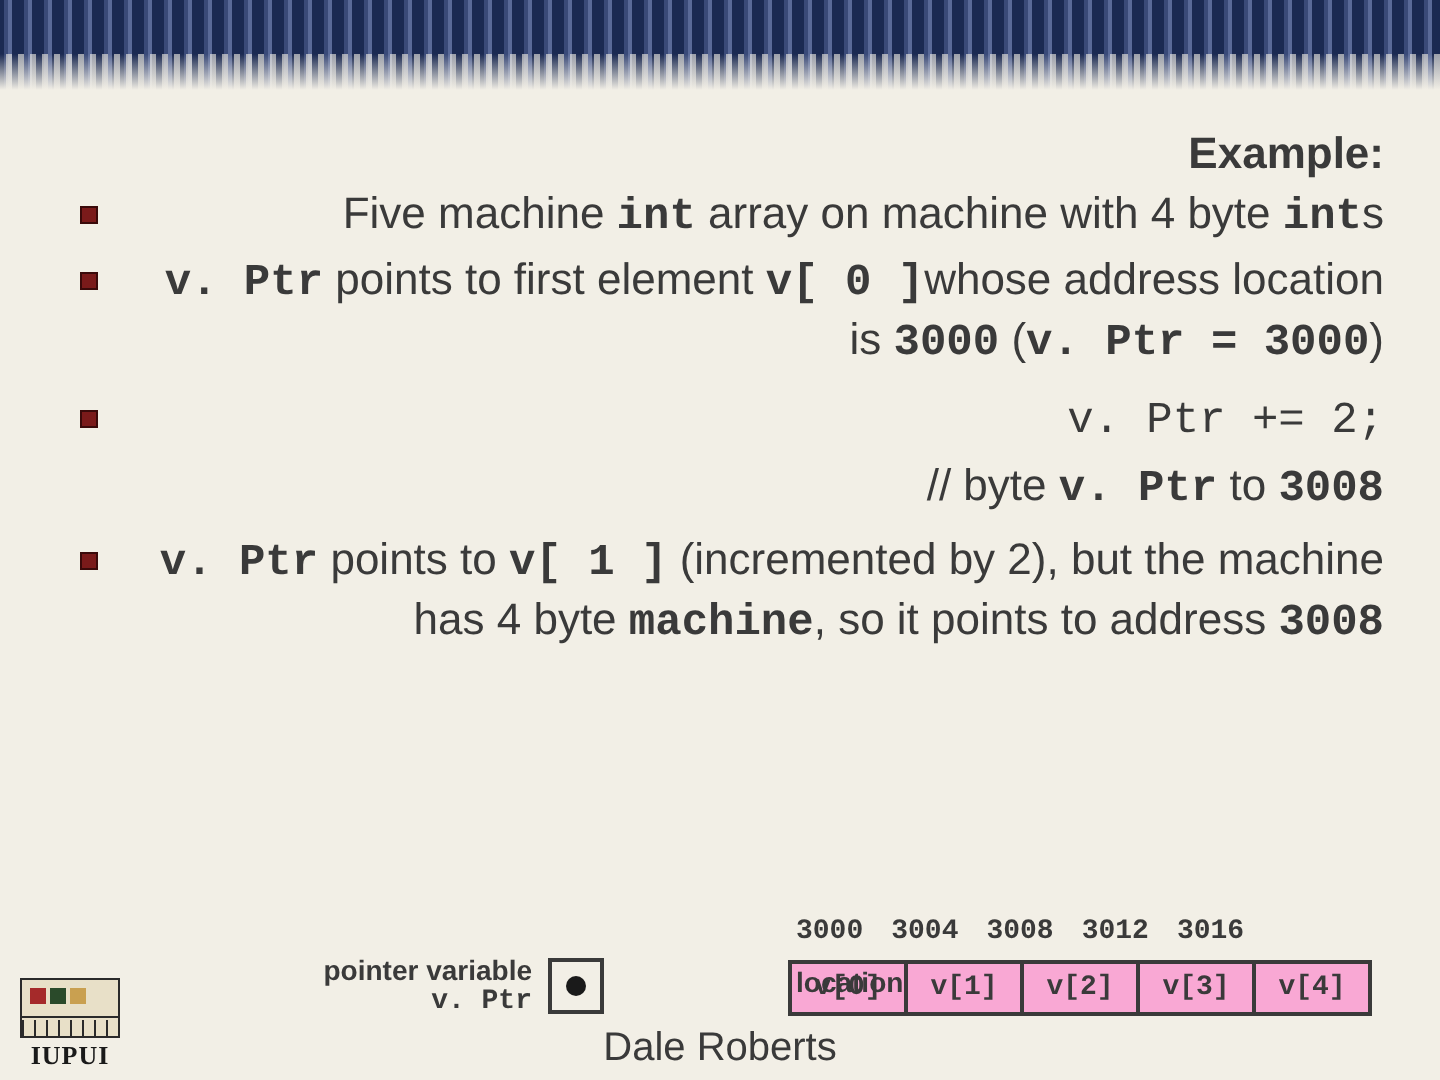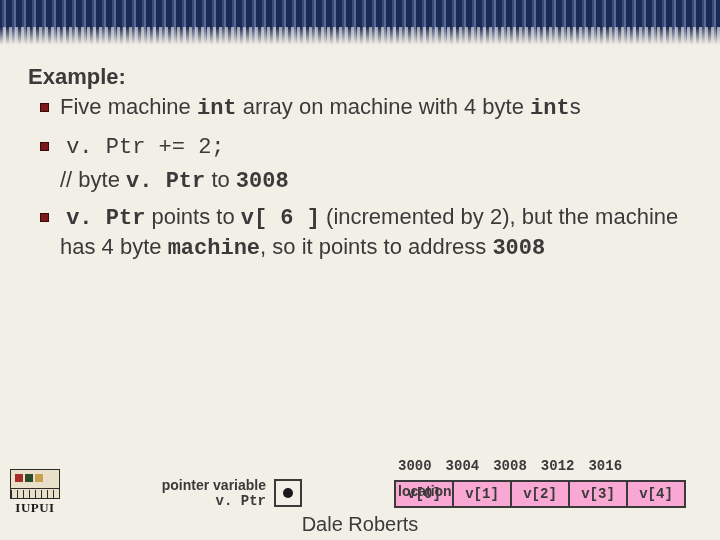--- a/index.html
+++ b/index.html
@@ -27,23 +27,24 @@
     content: "";
     position: absolute;
     left: 0; right: 0; bottom: 0;
     height: 18px;
     background: repeating-linear-gradient(90deg,
       rgba(242,239,230,0) 0px, rgba(242,239,230,0) 3px,
       rgba(242,239,230,.6) 3px, rgba(242,239,230,.6) 6px),
       linear-gradient(to top, #f2efe6 0%, rgba(242,239,230,0) 100%);
   }
   .content {
-    padding: 18px 12px 0 28px;
+    padding: 18px 28px 0 28px;
     font-size: 22px;
     line-height: 1.25;
+    text-align: right;
   }
   .heading {
     font-weight: bold;
     margin-bottom: 2px;
   }
   .bullet-row {
     position: relative;
     padding-left: 32px;
     margin-bottom: 4px;
   }
@@ -137,21 +138,21 @@
     position: absolute;
     left: 0; right: 0;
     bottom: 4px;
     text-align: center;
     font-size: 20px;
     color: #3a3a3a;
   }
   .logo {
     position: absolute;
     left: 10px;
-    bottom: 24px;
+    bottom: 4px;
     width: 50px;
     margin-top: 10px;
   }
   .logo-top {
     width: 50px; height: 30px;
     border: 1.5px solid #2a2a2a;
     background:
       linear-gradient(#a52a2a,#a52a2a) 4px 4px/8px 8px no-repeat,
       linear-gradient(#2a4a2a,#2a4a2a) 14px 4px/8px 8px no-repeat,
       linear-gradient(#c9a050,#c9a050) 24px 4px/8px 8px no-repeat,
@@ -175,33 +176,37 @@
 <div class="top-border"></div>
 
 <div class="content">
   <div class="heading">Example:</div>
 
   <div class="bullet-row">
     <span class="bullet"></span>
     <span>Five machine </span><span class="code">int</span><span> array on machine with 4 byte </span><span class="code">int</span><span>s</span>
   </div>
 
+  <div class="bullet-row">
+    <span class="bullet"></span>
+    &nbsp;<span class="code">v. Ptr</span><span> points to first element </span><span class="code">v[ 0 ]</span><span>whose address location is </span><span class="code">3000</span><span> (</span><span class="code">v. Ptr = 3000</span><span>)</span>
+  </div>
 
   <div class="bullet-row" style="margin-top:10px;">
     <span class="bullet"></span>
     &nbsp;<span class="code bold">v. Ptr += 2;</span>
   </div>
 
   <div class="comment-block">
     <span class="comment-slashes">// byte </span><span class="code">v. Ptr</span><span> to </span><span class="code">3008</span>
   </div>
 
   <div class="bullet-row">
     <span class="bullet"></span>
-    &nbsp;<span class="code">v. Ptr</span><span> points to </span><span class="code">v[ 6 ]</span><span> (incremented by 2), but the machine has 4 byte </span><span class="code">machine</span><span>, so it points to address </span><span class="code">3008</span>
+    &nbsp;<span class="code">v. Ptr</span><span> points to </span><span class="code">v[ 1 ]</span><span> (incremented by 2), but the machine has 4 byte </span><span class="code">machine</span><span>, so it points to address </span><span class="code">3008</span>
   </div>
 </div>
 
 <div class="diagram-area">
   <div class="loc-label" style="left:6px; top:-18px;margin-top:43px;">location</div>
   <div class="addr-row">
     <span>3000</span>
     <span>3004</span>
     <span>3008</span>
     <span>3012</span>

